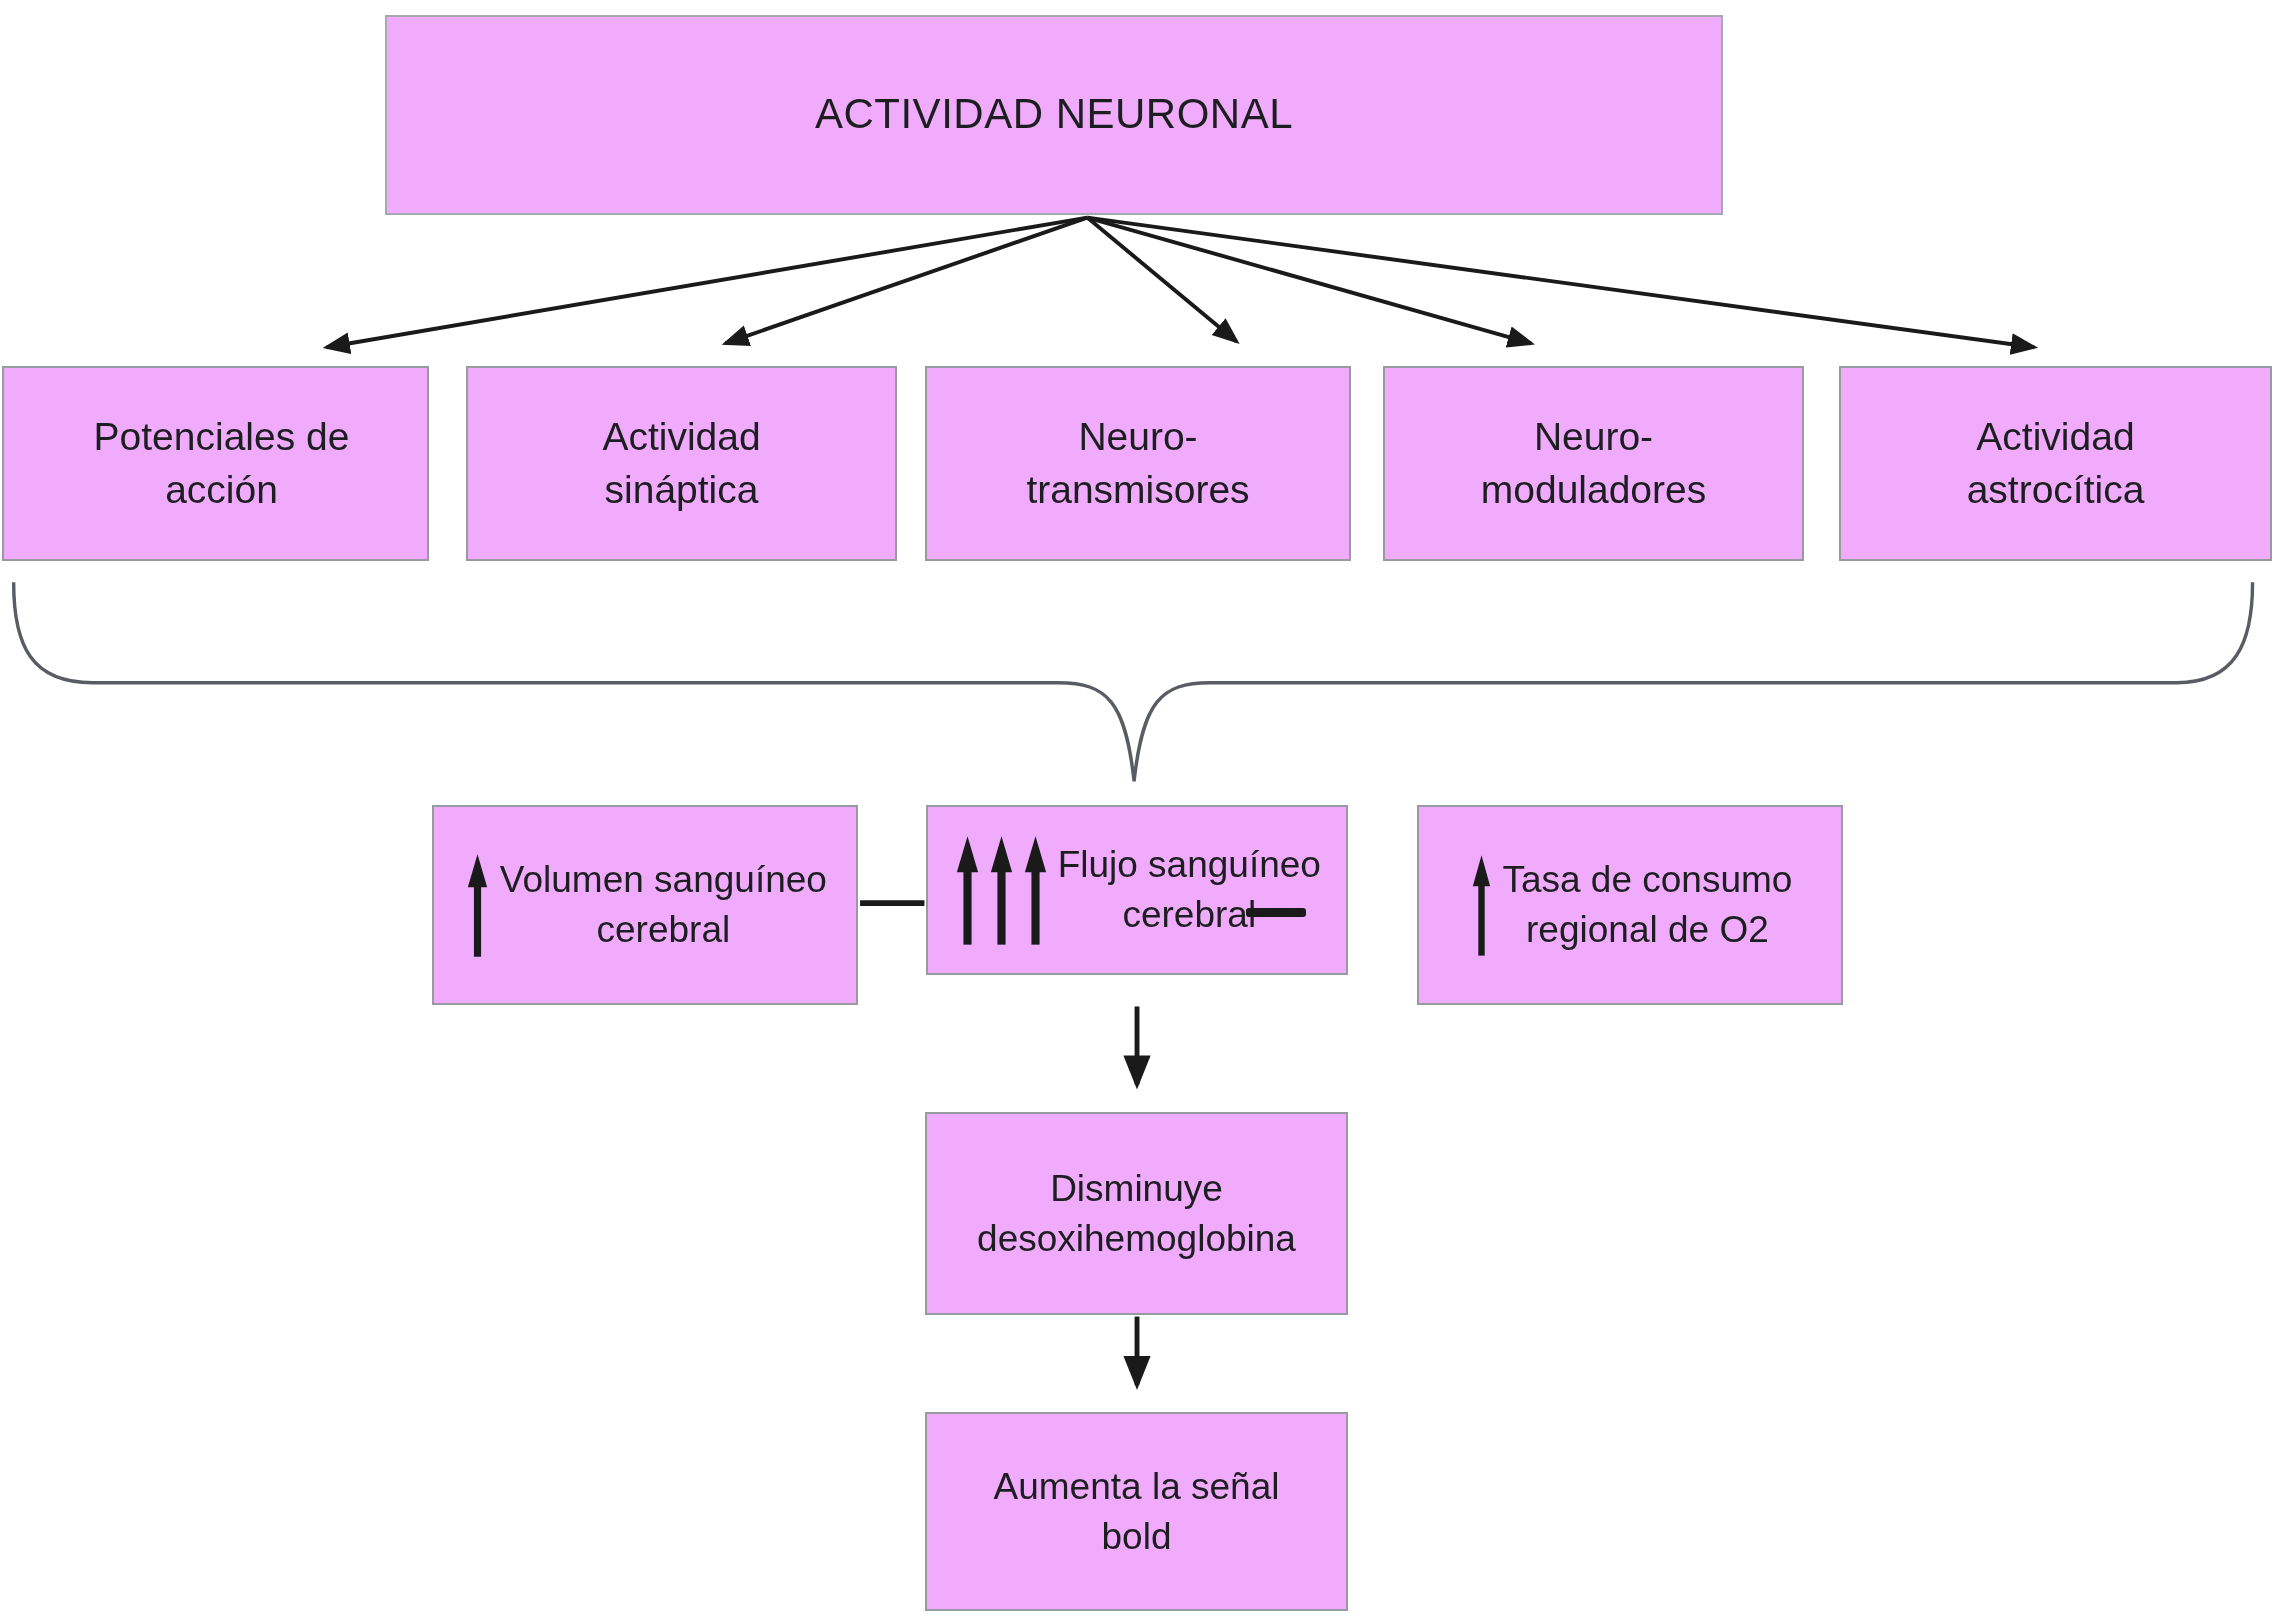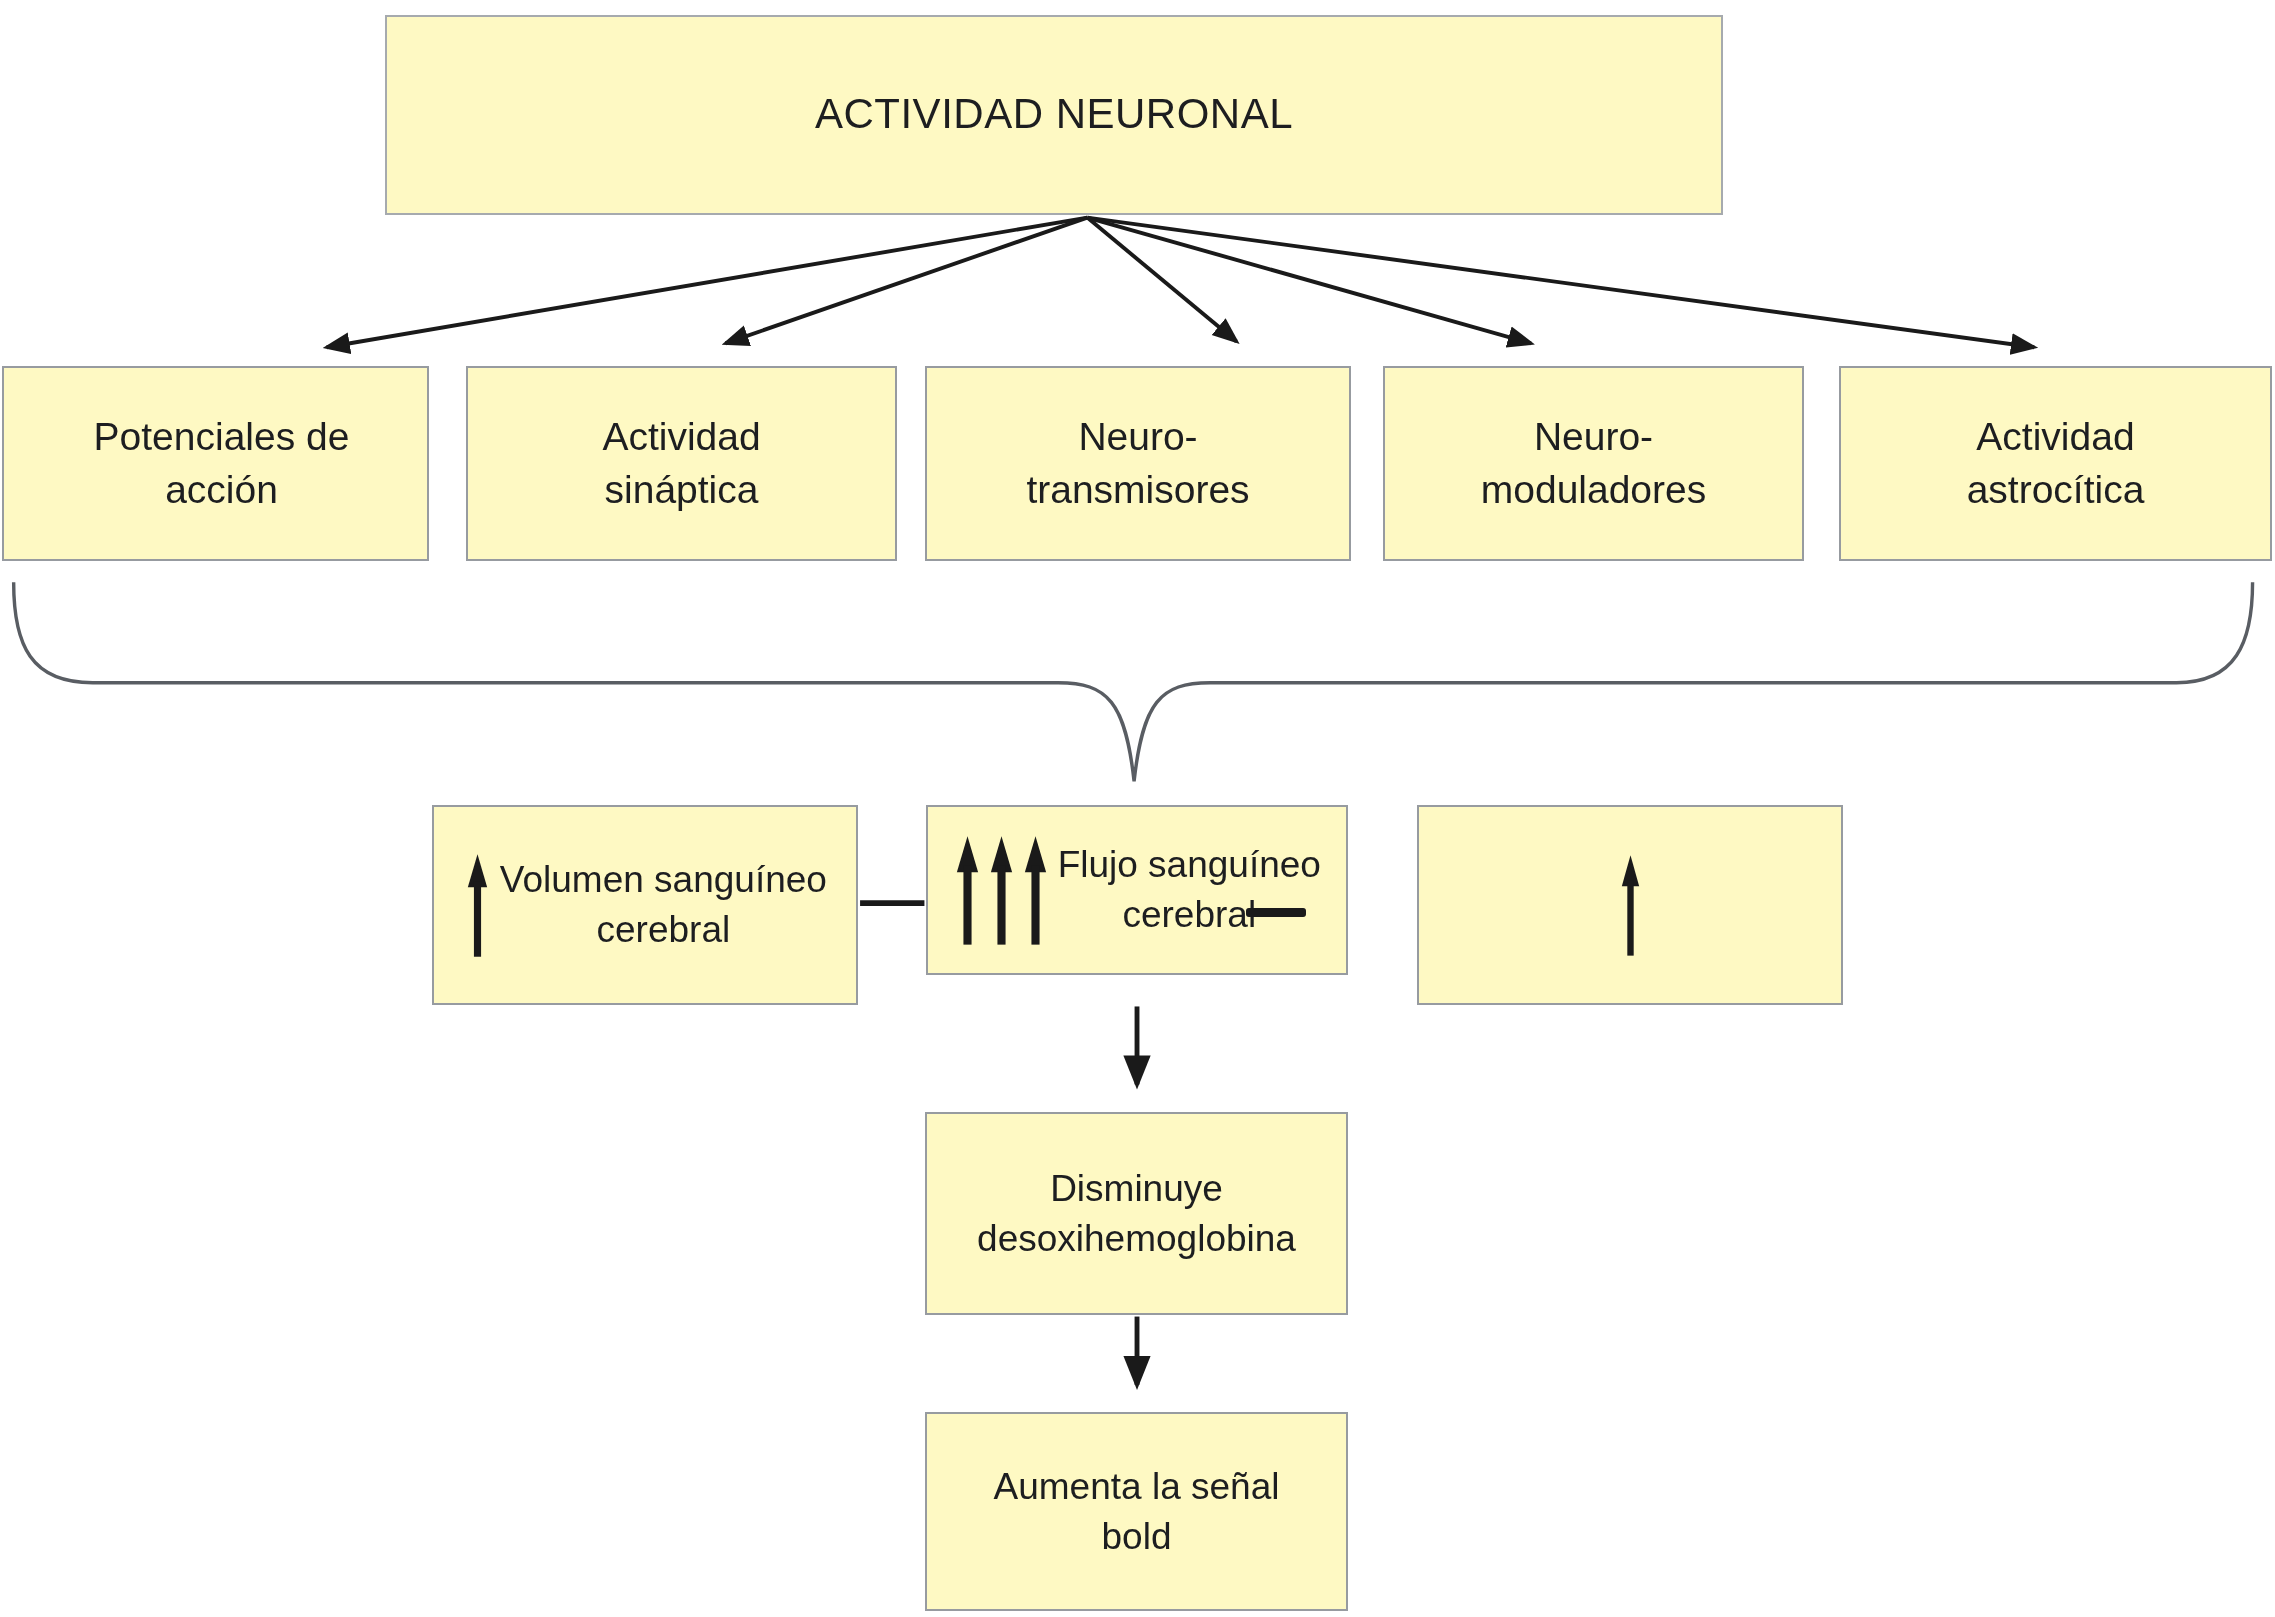--- a/index.html
+++ b/index.html
@@ -13,21 +13,21 @@
     overflow: hidden;
   }
   svg.overlay {
     position: absolute;
     left: 0; top: 0;
     width: 2275px; height: 1618px;
     pointer-events: none;
   }
   .box {
     position: absolute;
-    background: #fef9c3;
+    background: #f0abfc;
     border: 2.9px solid #979ba0;
     box-sizing: border-box;
     display: flex;
     align-items: center;
     justify-content: center;
     text-align: center;
   }
   .box .lbl {
     white-space: pre-line;
     line-height: 1.35;
@@ -140,20 +140,22 @@
 
   <div class="artifact-dash" style="left:1246px; top:908px; width:60px; height:8.8px;"></div>
 
   <div class="box mid-box" style="left:1417px; top:805px; width:426px; height:200px;">
     <span class="arrows">
       <svg width="27" height="101" viewBox="0 0 28 104" xmlns="http://www.w3.org/2000/svg">
         <polygon points="14,0 5,32 23,32" fill="#1a1a1a"></polygon>
         <rect x="10.7" y="26" width="6.6" height="78" fill="#1a1a1a"></rect>
       </svg>
     </span>
+    <span class="lbl">Tasa de consumo
+regional de O2</span>
   </div>
 
   <div class="box cascade-box" style="left:925px; top:1412px; width:423px; height:199px;">
     <span class="lbl">Aumenta la señal
 bold</span>
   </div>
 
   <div class="box cascade-box" style="left:925px; top:1112px; width:423px; height:203px;">
     <span class="lbl">Disminuye
 desoxihemoglobina</span>

